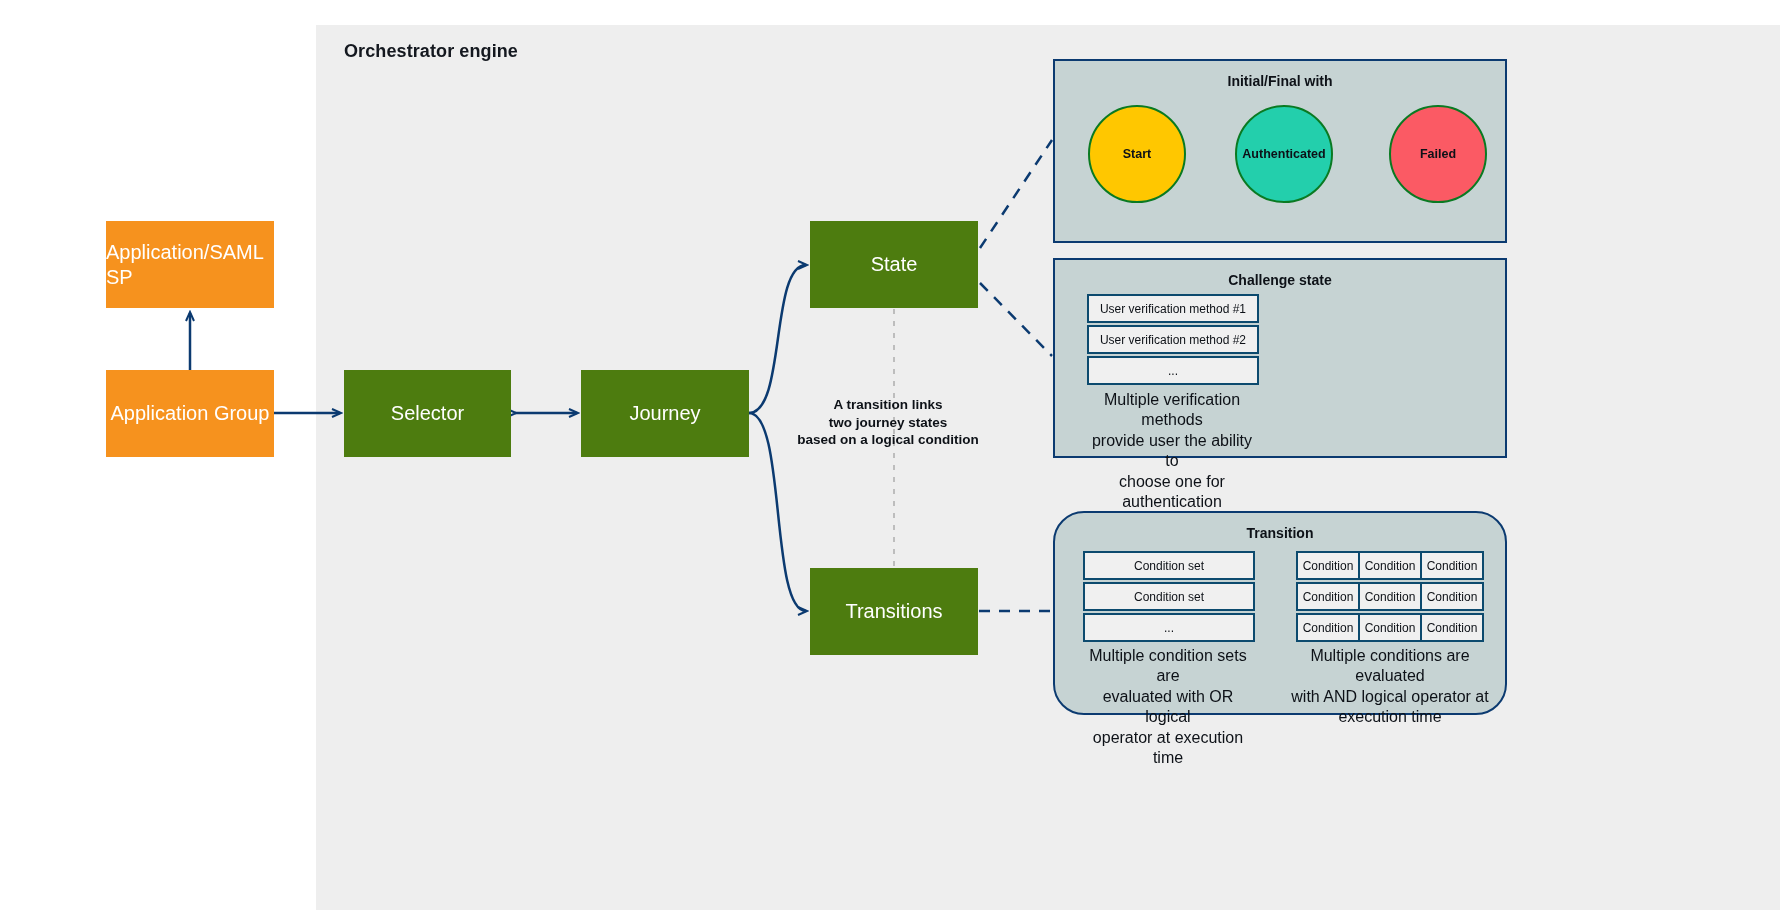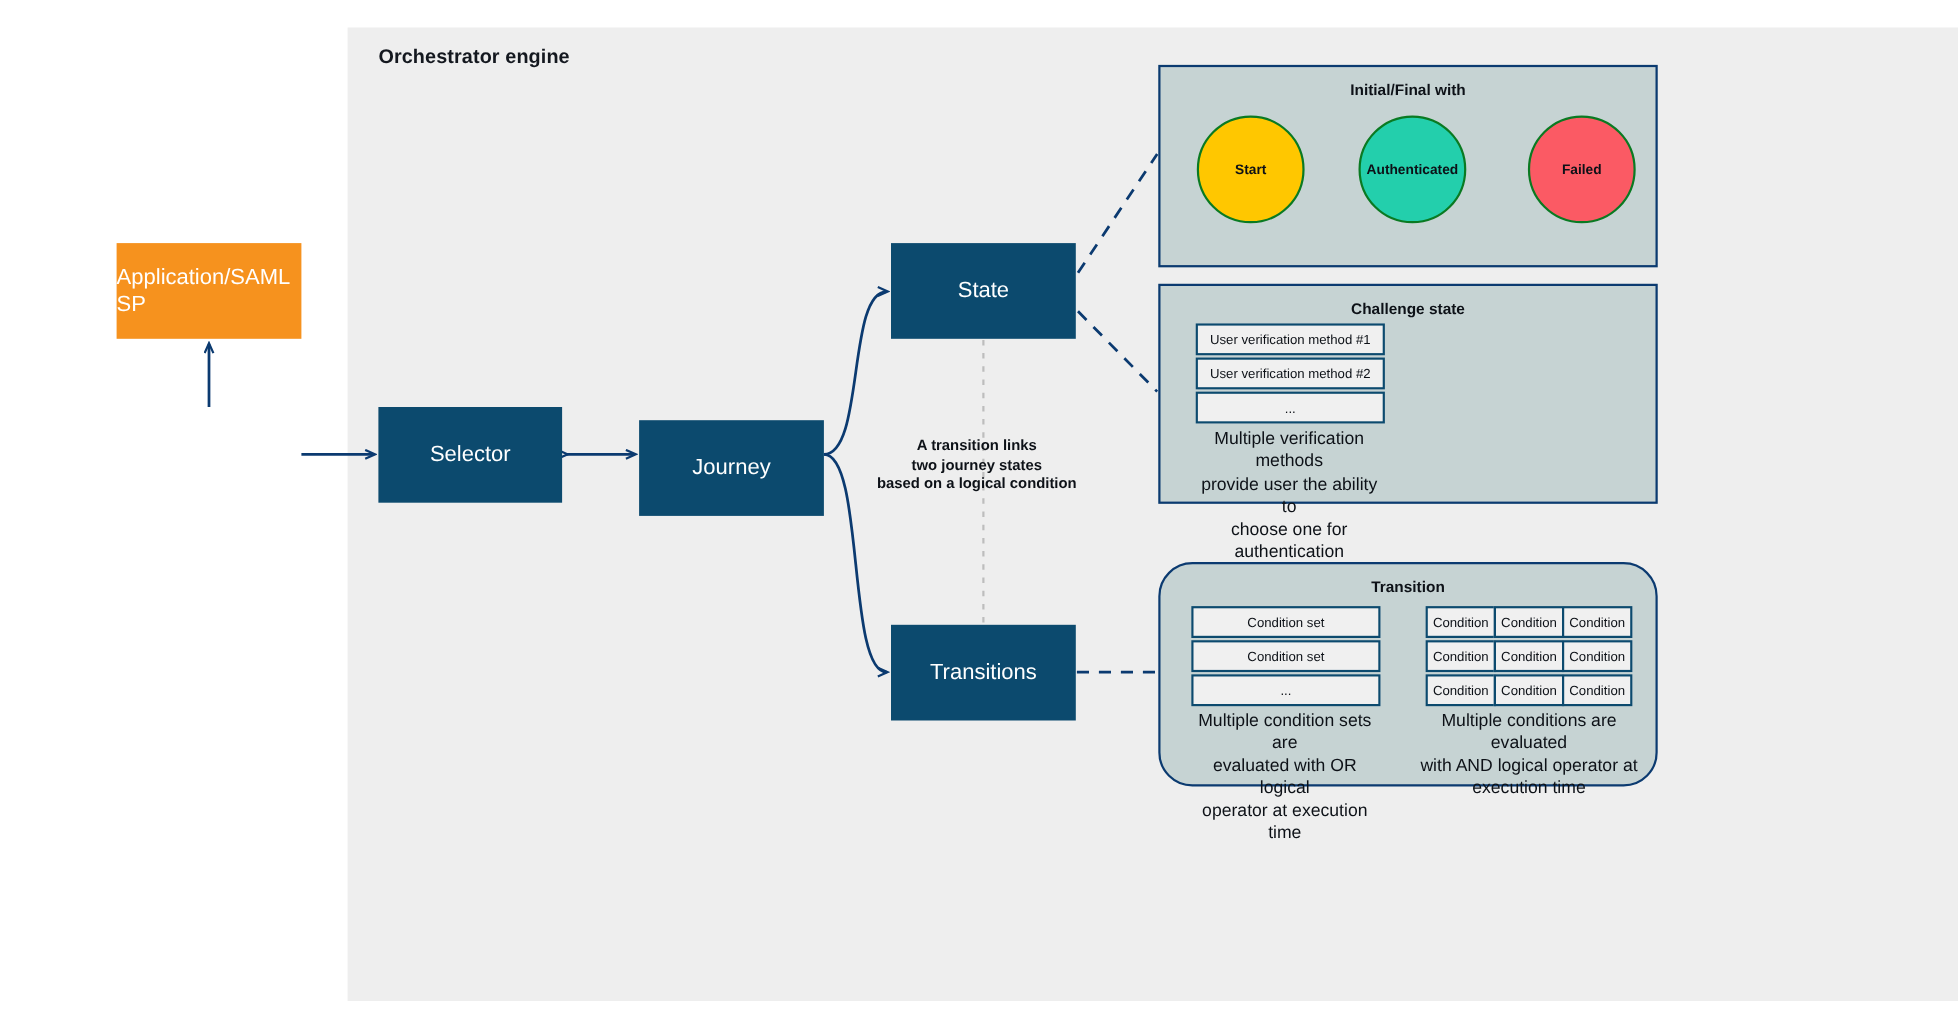--- a/index.html
+++ b/index.html
@@ -22,26 +22,26 @@
     font-size:18px;font-weight:bold;color:#14181f;
     letter-spacing:.1px;
   }
 
   
   .node{
     position:absolute;display:flex;align-items:center;justify-content:center;
     color:#ffffff;font-size:20px;text-align:left;line-height:1.25;
   }
   .node.orange{background:#f6921e;}
-  .node.blue{background:#0c4a6e;}
+  .node.blue{background:#4d7c0f;}
 
   .n-app   {left:106px;top:221px;width:168px;height:87px;}
   .n-group {left:106px;top:370px;width:168px;height:87px;}
   .n-sel   {left:344px;top:370px;width:167px;height:87px;}
-  .n-jour  {left:581px;top:370px;width:168px;height:87px;margin-top:12px;}
+  .n-jour  {left:581px;top:370px;width:168px;height:87px;}
   .n-state {left:810px;top:221px;width:168px;height:87px;}
   .n-trans {left:810px;top:568px;width:168px;height:87px;}
 
   
   .panel{
     position:absolute;background:#c6d3d3;border:2px solid #0b3a70;
   }
   .panel-title{
     position:absolute;left:0;right:0;top:12px;
     text-align:center;font-size:14px;font-weight:bold;color:#0d1117;
@@ -117,20 +117,23 @@
     <path d="M980,248 L1052,140" stroke="#0b3a70" stroke-width="2.5" fill="none" stroke-dasharray="11 9"></path>
 
     <path d="M980,283 L1052,356" stroke="#0b3a70" stroke-width="2.5" fill="none" stroke-dasharray="11 9"></path>
 
     <path d="M979,611 L1051,611" stroke="#0b3a70" stroke-width="2.5" fill="none" stroke-dasharray="11 9"></path>
   </svg>
 
   <div class="node orange n-app">
     <span>Application/SAML SP</span>
   </div>
+  <div class="node orange n-group">
+    <span>Application Group</span>
+  </div>
   <div class="node blue n-sel">
     <span>Selector</span>
   </div>
   <div class="node blue n-jour">
     <span>Journey</span>
   </div>
   <div class="node blue n-state">
     <span>State</span>
   </div>
   <div class="node blue n-trans">

